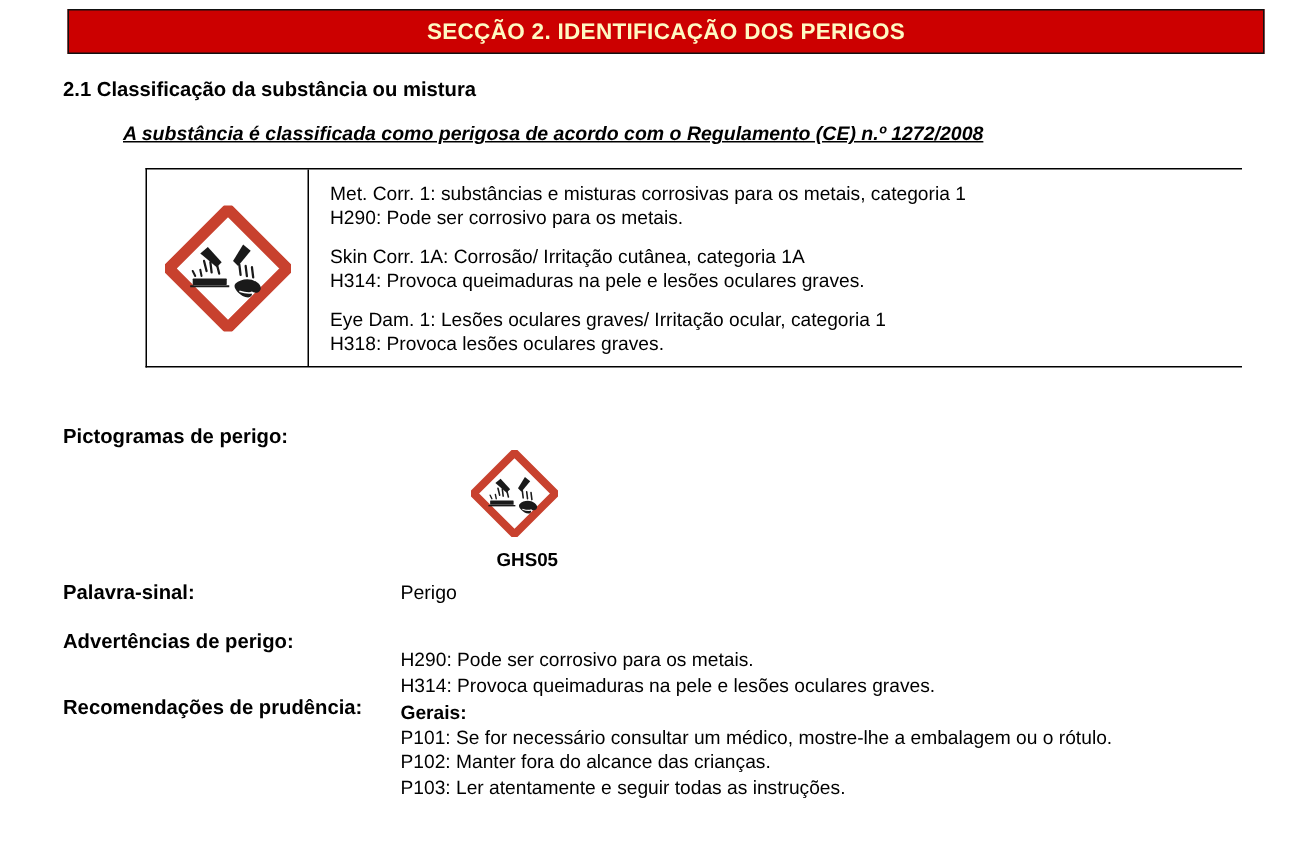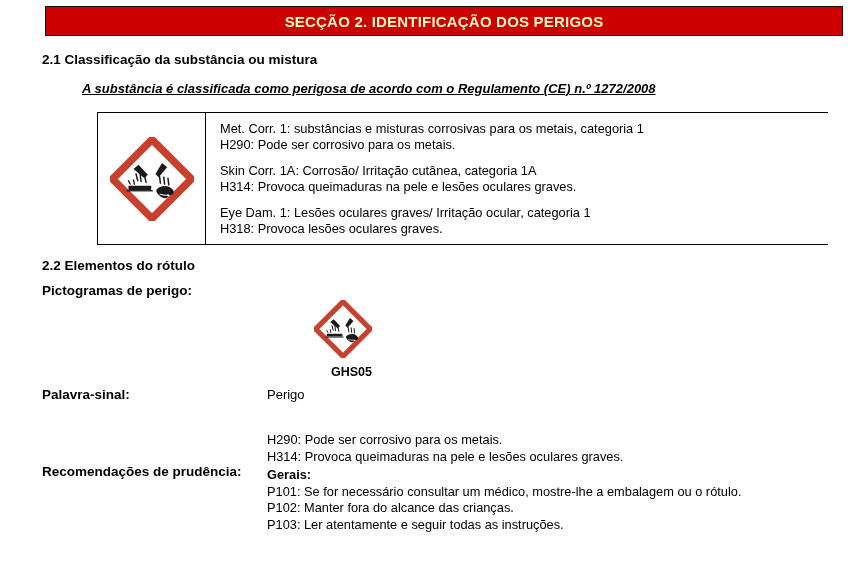--- a/index.html
+++ b/index.html
@@ -235,21 +235,20 @@
         <div class="hz-line">Skin Corr. 1A: Corrosão/ Irritação cutânea, categoria 1A</div>
         <div class="hz-line">H314: Provoca queimaduras na pele e lesões oculares graves.</div>
       </div>
       <div class="hz-group">
         <div class="hz-line">Eye Dam. 1: Lesões oculares graves/ Irritação ocular, categoria 1</div>
         <div class="hz-line">H318: Provoca lesões oculares graves.</div>
       </div>
     </div>
   </div>
 
-  <div class="heading-22">2.2 Elementos do rótulo</div>
   <div class="lbl-pictograms">Pictogramas de perigo:</div>
 
   <div class="pict-block">
     <div class="ghs-wrap">
       <svg width="58" height="58" viewBox="0 0 100 100" xmlns="http://www.w3.org/2000/svg" aria-hidden="true">
         <polygon points="50,3 97,50 50,97 3,50" fill="#ffffff" stroke="#C8412E" stroke-width="9"></polygon>
         <g fill="#1a1a1a">
           <path d="M28,38 L34,33 L45,45 L41,49 Z"></path>
           <path d="M31,44 L33,52 M36,45 L37,53 M41,46 L43,54" stroke="#1a1a1a" stroke-width="1.8" fill="none" stroke-linecap="round"></path>
           <rect x="22" y="58" width="27" height="5" rx="0.5"></rect>
@@ -263,20 +262,21 @@
           <path d="M59,68 c3,1 7,2 11,1" stroke="#ffffff" stroke-width="1.2" fill="none"></path>
         </g>
       </svg>
     </div>
     <div class="pict-caption">GHS05</div>
   </div>
 
   <div class="lbl-signal">Palavra-sinal:</div>
   <div class="val-signal">Perigo</div>
 
+  <div class="lbl-hazstat">Advertências de perigo:</div>
   <div class="hazstat-list">
     <div>H290: Pode ser corrosivo para os metais.</div>
     <div>H314: Provoca queimaduras na pele e lesões oculares graves.</div>
   </div>
 
   <div class="lbl-precstat">Recomendações de prudência:</div>
   <div class="precstat-block">
     <div class="group-title">Gerais:</div>
     <div>P101: Se for necessário consultar um médico, mostre-lhe a embalagem ou o rótulo.</div>
     <div>P102: Manter fora do alcance das crianças.</div>

